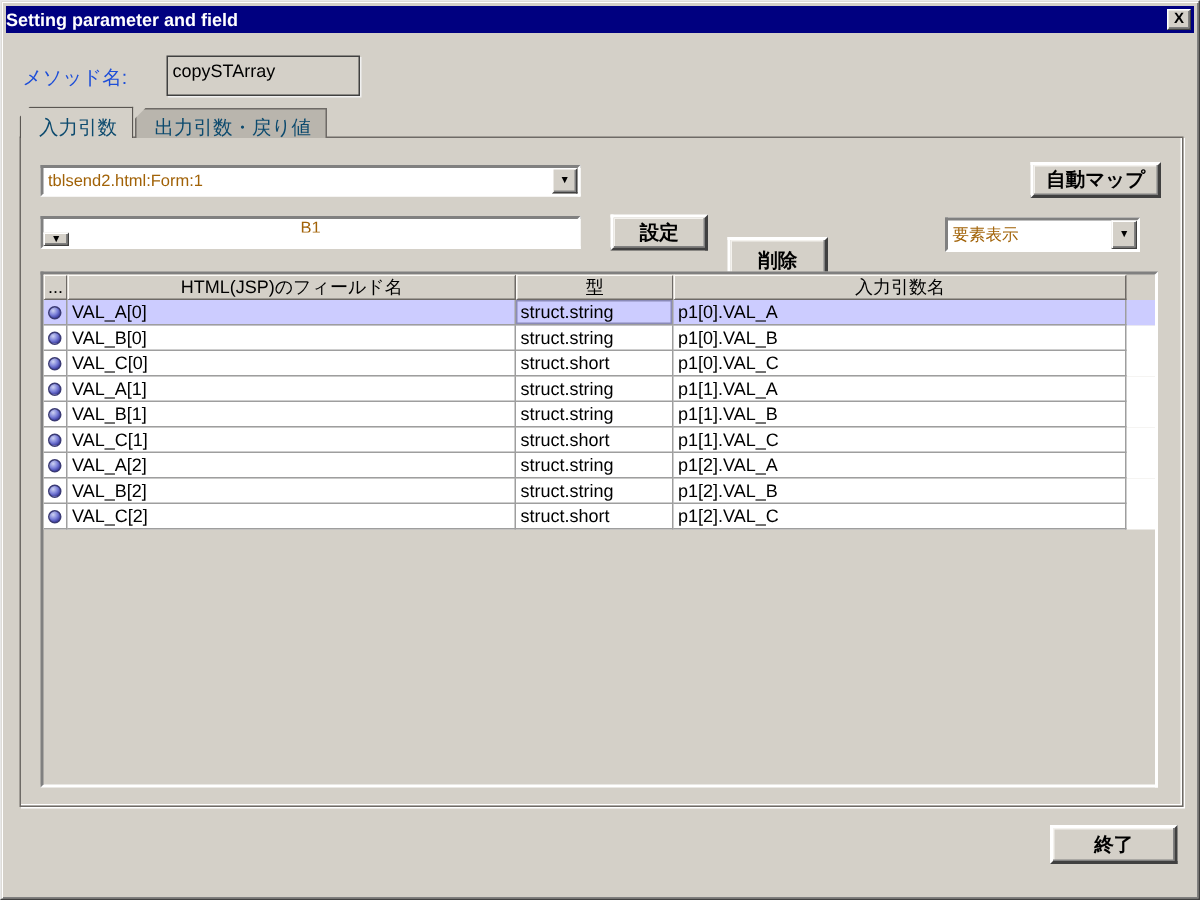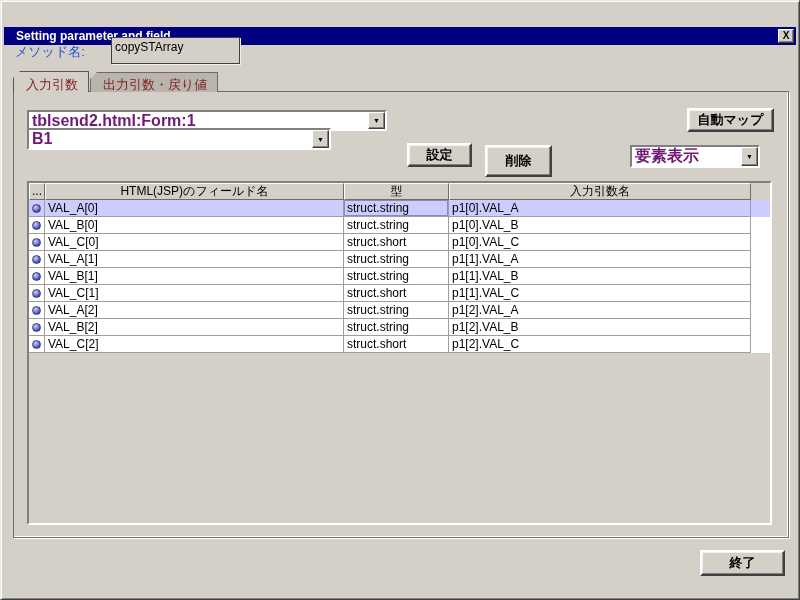--- a/index.html
+++ b/index.html
@@ -9,41 +9,41 @@
     background:#d4d0c8;
     font-family:"Liberation Sans","DejaVu Sans",sans-serif;
     border:1px solid #404040;border-top-color:#e8e8e8;border-left-color:#e8e8e8;
     box-shadow:inset 1px 1px 0 #ffffff, inset -1px -1px 0 #808080;
     overflow:hidden;
   }
   
   .titlebar{
     position:absolute;left:3px;top:3px;right:3px;height:18px;
     display:flex;align-items:center;
-    color:#fff;font-size:12px;font-weight:bold;padding-left:12px;margin-top:23px;
+    color:#fff;font-size:12px;font-weight:bold;padding-left:0;
   }
   .close-btn{
     position:absolute;right:2px;top:2px;width:16px;height:14px;
     background:#d4d0c8;border:1px solid;border-color:#fff #404040 #404040 #fff;
     box-shadow:inset -1px -1px 0 #808080;
     font-size:10px;font-weight:bold;color:#000;line-height:12px;text-align:center;
     padding:0;cursor:default;
   }
   
   .method-label{position:absolute;left:14px;top:42px;font-size:13px;color:#1d4ed8;}
   .method-field{
     position:absolute;left:110px;top:36px;width:129px;height:27px;
     border:1px solid #404040;
     box-shadow:1px 1px 0 #f0f0f0;
     font-size:12px;padding:2px 3px;color:#000;background:#d4d0c8;
   }
   
   .tabs{position:absolute;left:12px;top:70px;height:21px;display:flex;align-items:flex-end;z-index:3;}
   .tab{
-    height:20px;padding:3px 10px 0 12px;font-size:13px;color:#7f1d1d;
+    height:20px;padding:3px 10px 0 12px;font-size:13px;color:#0c4a6e;
     background:#b9b5ad;border:1px solid #6e6a66;border-bottom:none;
     clip-path:polygon(0 100%, 0 7px, 7px 0, 100% 0, 100% 100%);
     margin-right:1px;cursor:default;white-space:nowrap;
   }
   .tab.active{
     background:#d4d0c8;height:21px;padding-top:4px;
     border-color:#5a5652;position:relative;z-index:4;
   }
   
   .tabpanel{
@@ -52,43 +52,43 @@
     border:1px solid #6e6a66;
     box-shadow:inset -1px -1px 0 #ffffff, 1px 1px 0 #ffffff;
   }
   
   .combo{
     position:absolute;background:#fff;
     border:2px solid;border-color:#808080 #ffffff #ffffff #808080;
     display:flex;align-items:center;
   }
   .combo .combo-text{
-    flex:1;font-size:16px;font-weight:bold;color:#701a75;
+    flex:1;font-size:11px;font-weight:normal;color:#a16207;
     padding:0 3px;white-space:nowrap;overflow:hidden;
   }
   .combo .combo-arrow{
     width:17px;align-self:stretch;background:#d4d0c8;
     border:1px solid;border-color:#fff #404040 #404040 #fff;
     box-shadow:inset -1px -1px 0 #808080;
     font-size:7px;color:#000;display:flex;align-items:center;justify-content:center;
     cursor:default;
   }
   .form-combo{left:13px;top:18px;width:360px;height:21px;}
-  .field-combo{left:13px;top:36px;width:304px;height:22px;}
+  .field-combo{left:13px;top:52px;width:360px;height:22px;flex-direction:column;}
   .display-combo{left:616px;top:53px;width:130px;height:23px;}
   
   .btn{
     background:#d4d0c8;border:2px solid;border-color:#ffffff #404040 #404040 #ffffff;
     box-shadow:inset -1px -1px 0 #808080, inset 1px 1px 0 #f4f2ee;
     font-family:inherit;font-size:13px;font-weight:bold;color:#000;
     text-align:center;cursor:default;padding:0;
   }
   .btn-automap{position:absolute;left:673px;top:16px;width:87px;height:24px;}
   .btn-set{position:absolute;left:393px;top:51px;width:65px;height:24px;}
-  .btn-delete{position:absolute;left:471px;top:53px;width:67px;height:32px;}
+  .btn-delete{position:absolute;left:471px;top:66px;width:67px;height:32px;}
   .btn-exit{position:absolute;left:699px;top:549px;width:85px;height:26px;}
   
   .table-area{
     position:absolute;left:13px;top:89px;width:745px;height:344px;
     background:#d4d0c8;
     border:2px solid;border-color:#808080 #ffffff #ffffff #808080;
     overflow:hidden;
   }
   .thead{display:flex;height:17px;}
   .th{

